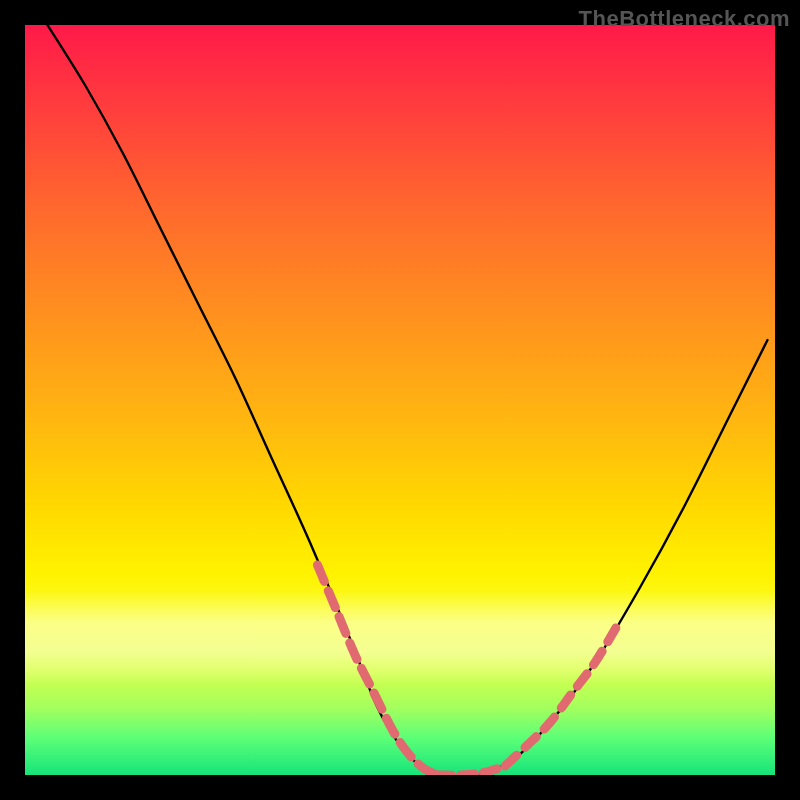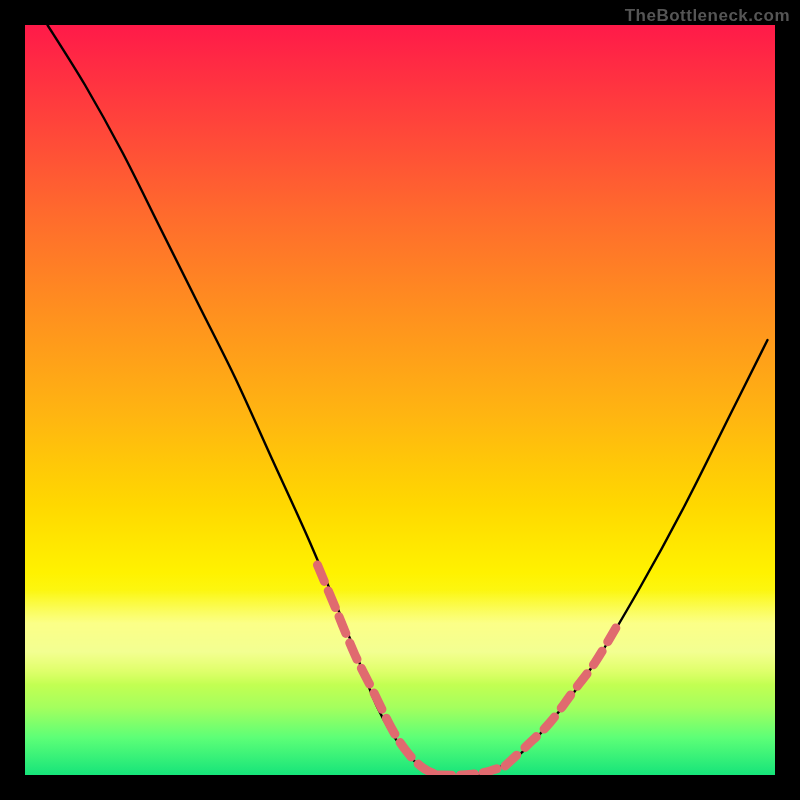--- a/index.html
+++ b/index.html
@@ -15,21 +15,21 @@
     position: relative;
     width: 800px;
     height: 800px;
     background: #000;
   }
   .watermark {
     position: absolute;
     top: 6px;
     right: 10px;
     color: #555;
-    font-size: 17px;
+    font-size: 22px;
     font-weight: 600;
     letter-spacing: 0.5px;
     z-index: 5;
     user-select: none;
   }
   .plot-area {
     position: absolute;
     left: 25px;
     top: 25px;
     width: 750px;

